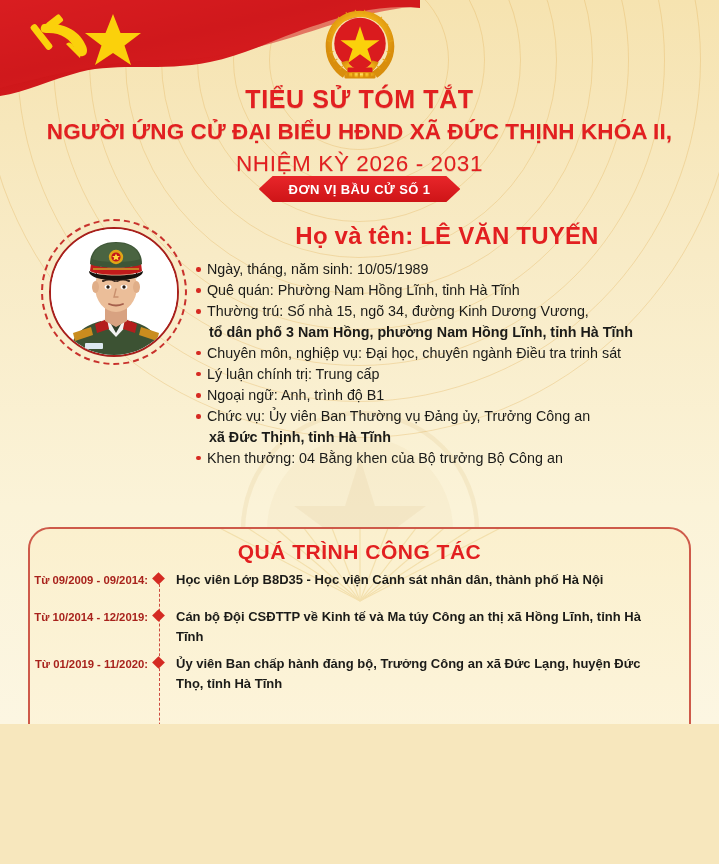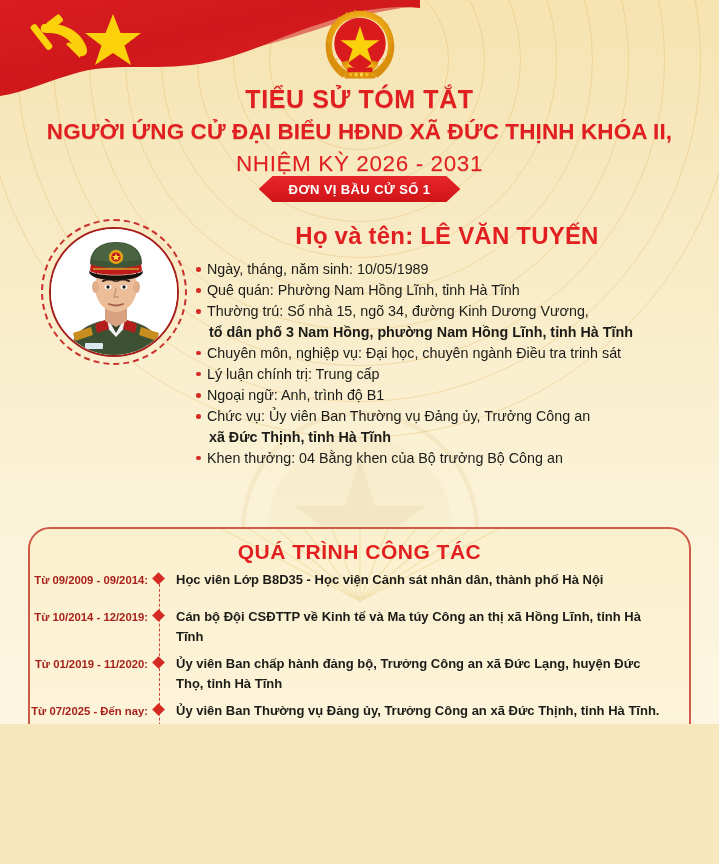--- a/index.html
+++ b/index.html
@@ -455,24 +455,17 @@
             </div>
             <div class="tl-text">Cán bộ Đội CSĐTTP về Kinh tế và Ma túy Công an thị xã Hồng Lĩnh, tỉnh Hà Tĩnh</div>
           </div>
           <div class="tl-row">
             <div class="tl-date">Từ 01/2019 - 11/2020:</div>
             <div class="tl-marker">
               <i></i>
             </div>
             <div class="tl-text">Ủy viên Ban chấp hành đảng bộ, Trưởng Công an xã Đức Lạng, huyện Đức Thọ, tỉnh Hà Tĩnh</div>
           </div>
-          <div class="tl-row">
-            <div class="tl-date">Từ 07/2025 - Đến nay:</div>
-            <div class="tl-marker">
-              <i></i>
-            </div>
-            <div class="tl-text">Ủy viên Ban Thường vụ Đảng ủy, Trưởng Công an xã Đức Thịnh, tỉnh Hà Tĩnh. Học trung cấp Lý luận chính trị tập trung từ tháng 9/2025 đến nay</div>
-          </div>
         </div>
     </div>
   </div>
 
 </div>
 
 </body></html>

